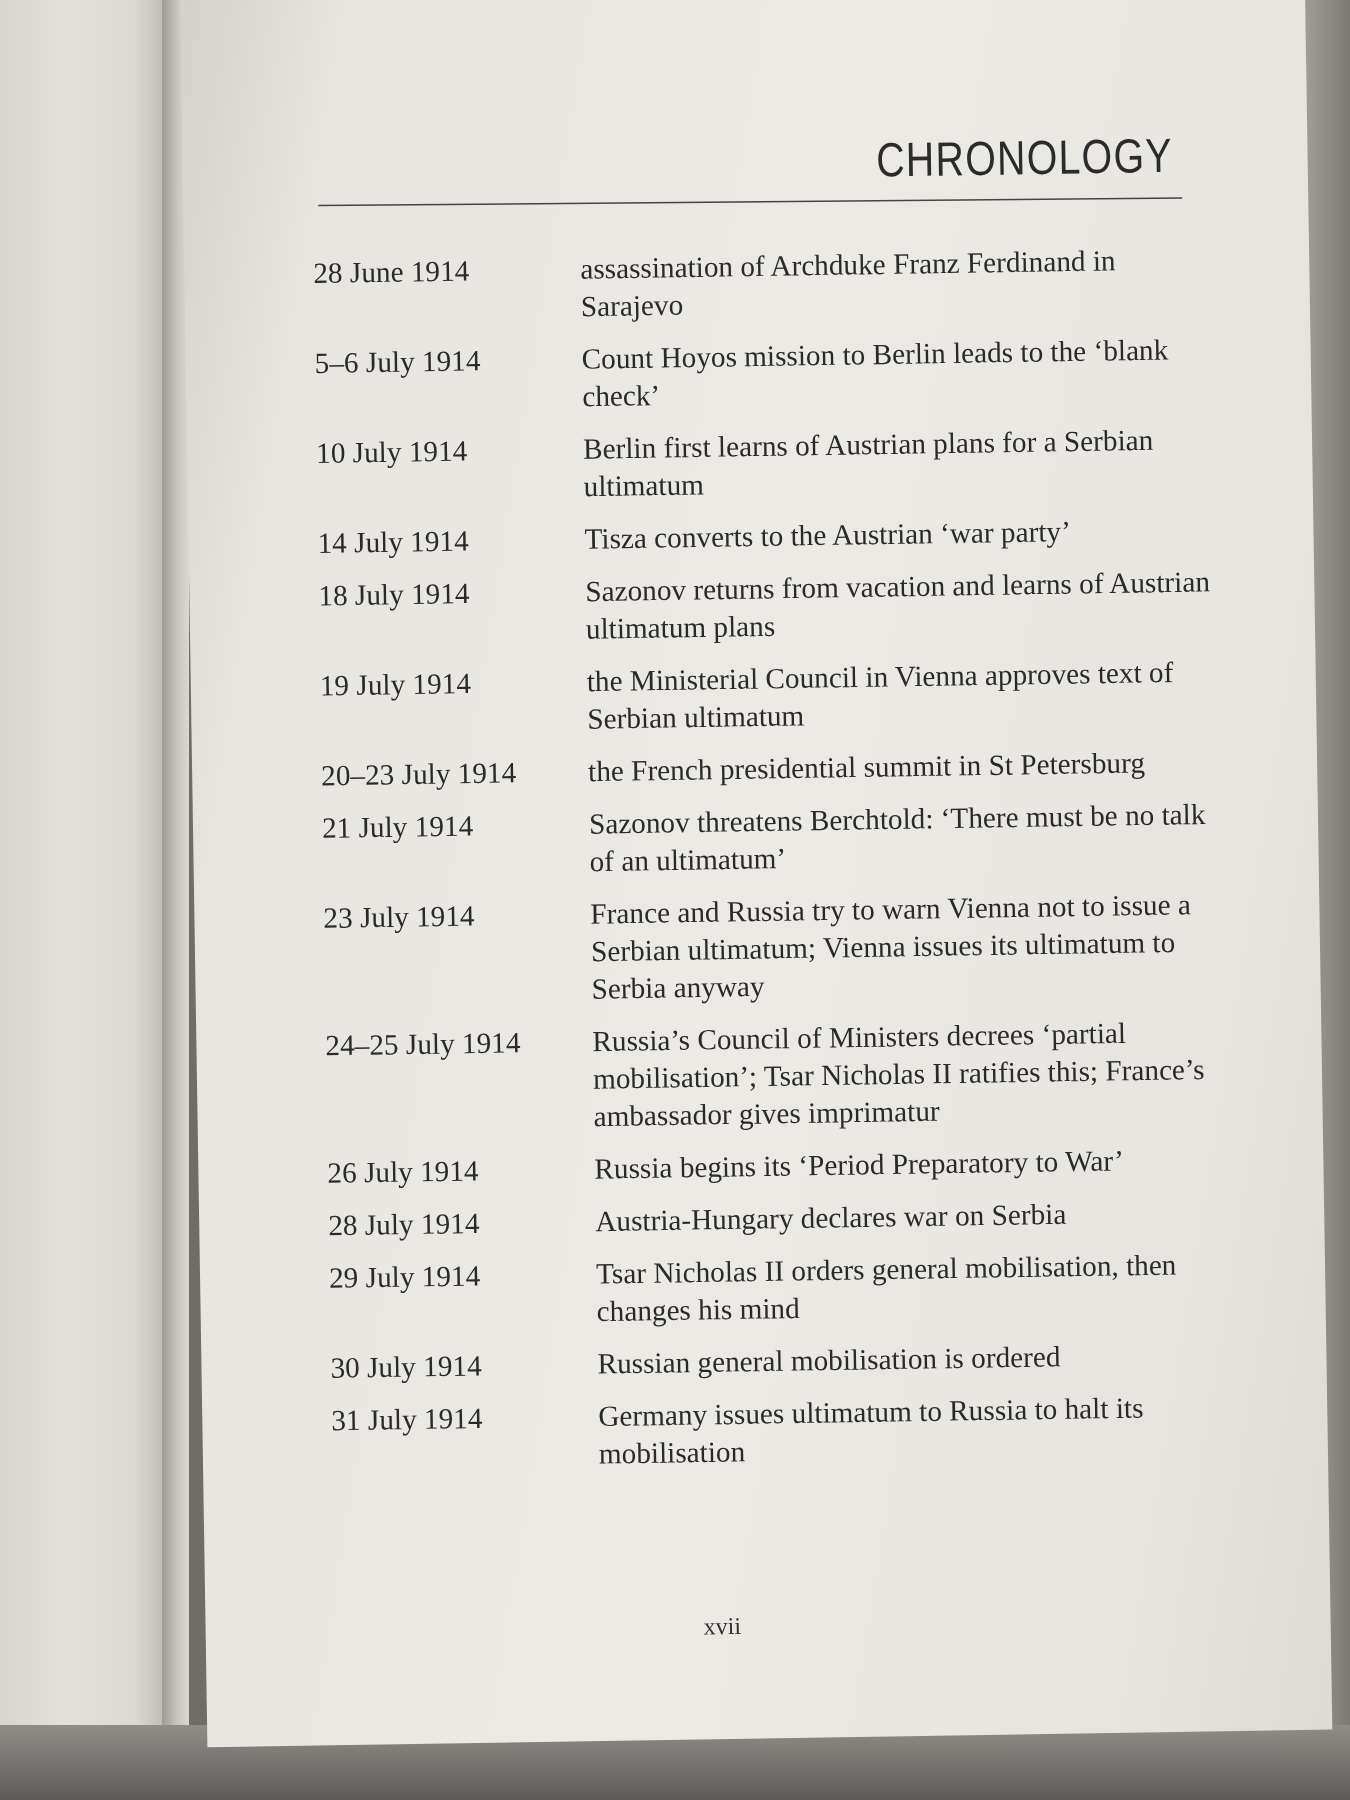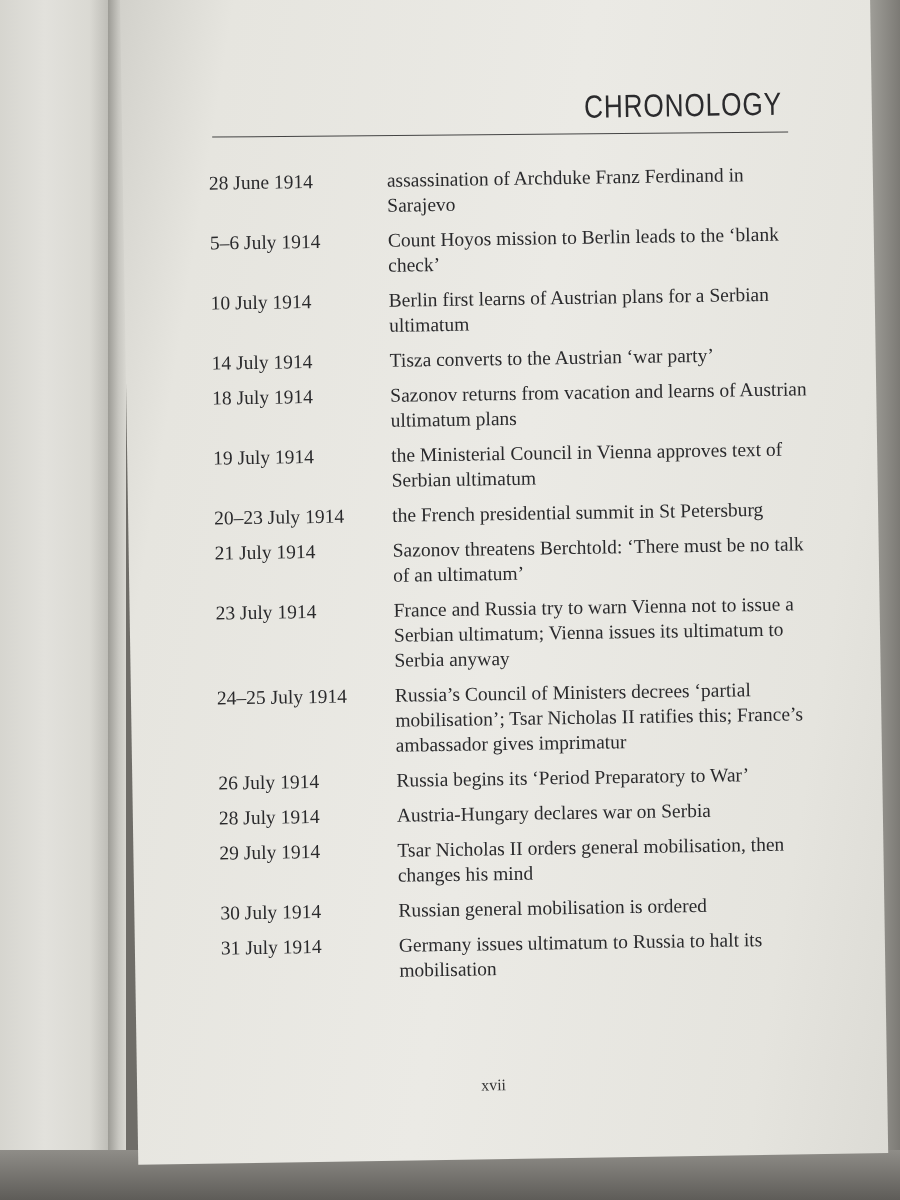--- a/index.html
+++ b/index.html
@@ -12,21 +12,21 @@
       background:linear-gradient(100deg,#d2d1cb 0%,#e6e5df 12%,#ebeae5 50%,#e5e4de 85%,#dcdbd5 100%);
       transform:rotate(-0.9deg);transform-origin:0 0;}
     .page-edge{position:absolute;left:862px;top:0;width:38px;height:1200px;background:linear-gradient(90deg,#a8a7a1,#7c7a75);}
     .bottom{position:absolute;left:0;top:1150px;width:900px;height:50px;background:linear-gradient(180deg,#8f8d88,#5e5c58);}
     .title{position:absolute;right:90px;top:96px;font-family:"Liberation Sans Narrow","Liberation Sans",sans-serif;font-size:32px;letter-spacing:1px;color:#2b2b2d;transform:scaleX(0.82);transform-origin:right;}
     .rule{position:absolute;left:90px;top:140px;width:576px;height:1px;background:#444;transform:rotate(0.4deg);}
     .list{position:absolute;left:86px;top:172px;width:600px;}
     .row{display:flex;color:#2a2a2c;font-size:19.5px;line-height:25px;margin-bottom:10px;}
     .row .date{width:178px;flex:none;}
     .row .event{flex:1;}
-    .folio{position:absolute;left:344px;top:1082px;font-size:16px;color:#333;}
+    .folio{position:absolute;left:332px;top:1082px;font-size:16px;color:#333;}
   </style>
 </head>
 <body>
 
 <div class="left-page"></div>
 <div class="spine"></div>
 <div class="page-edge"></div>
 <div class="bottom"></div>
 
 <div class="page">

